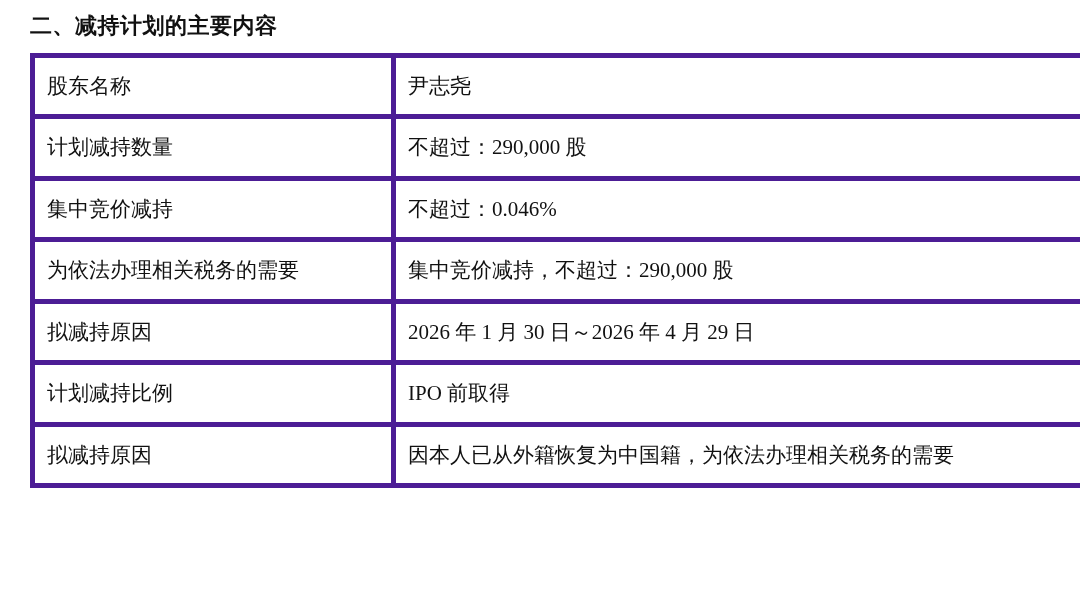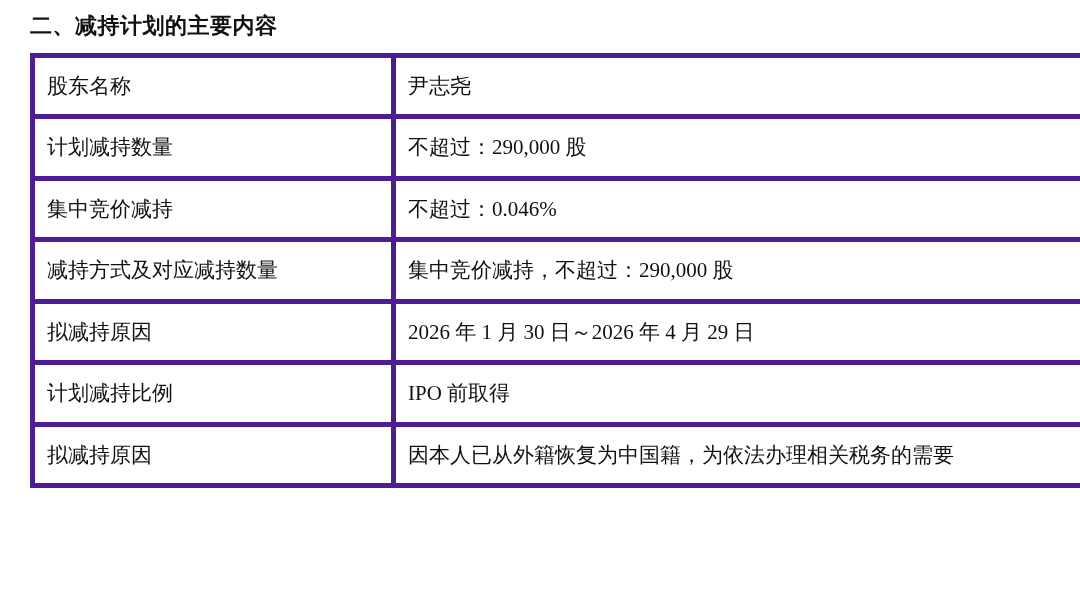--- a/index.html
+++ b/index.html
@@ -69,21 +69,21 @@
       </tr>
       <tr>
         <td class="label-cell">计划减持数量</td>
         <td class="value-cell">不超过：290,000 股</td>
       </tr>
       <tr>
         <td class="label-cell">集中竞价减持</td>
         <td class="value-cell">不超过：0.046%</td>
       </tr>
       <tr>
-        <td class="label-cell tall-cell">减持方式及对应减持数量</td>
+        <td class="label-cell tall-cell">为依法办理相关税务的需要</td>
         <td class="value-cell tall-cell">集中竞价减持，不超过：290,000 股</td>
       </tr>
       <tr>
         <td class="label-cell">拟减持原因</td>
         <td class="value-cell">2026 年 1 月 30 日～2026 年 4 月 29 日</td>
       </tr>
       <tr>
         <td class="label-cell">计划减持比例</td>
         <td class="value-cell">IPO 前取得</td>
       </tr>

